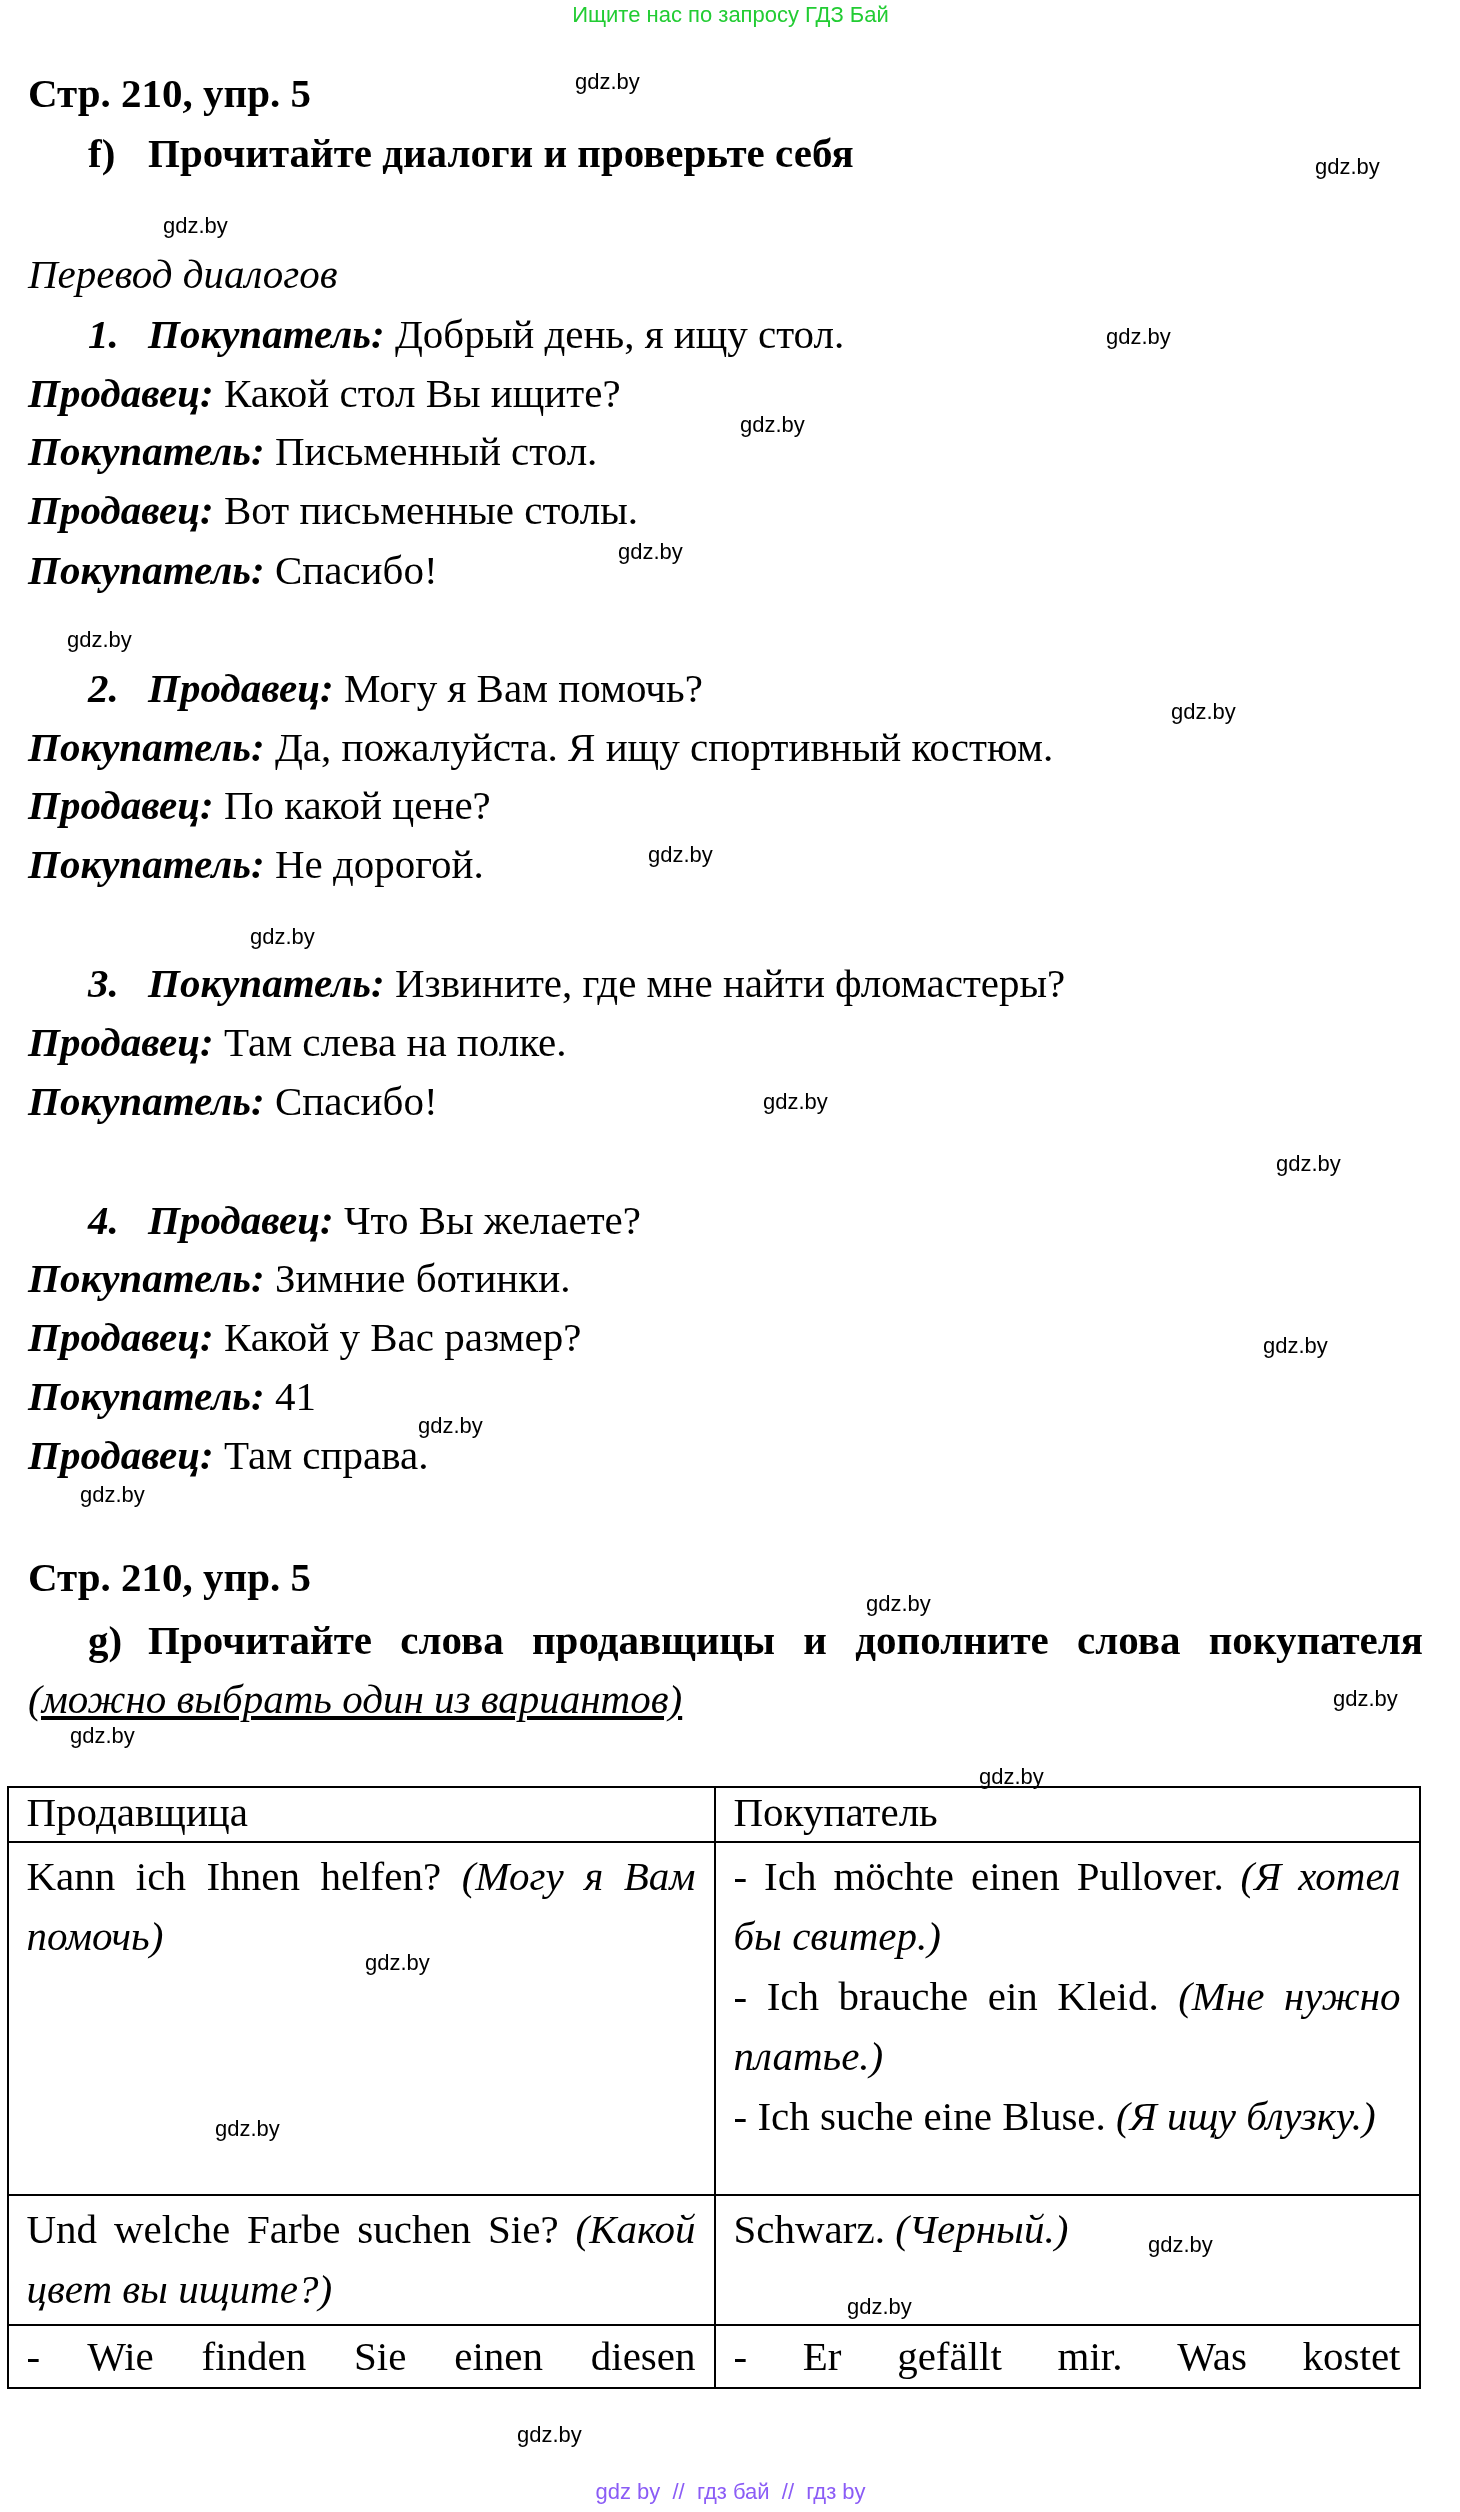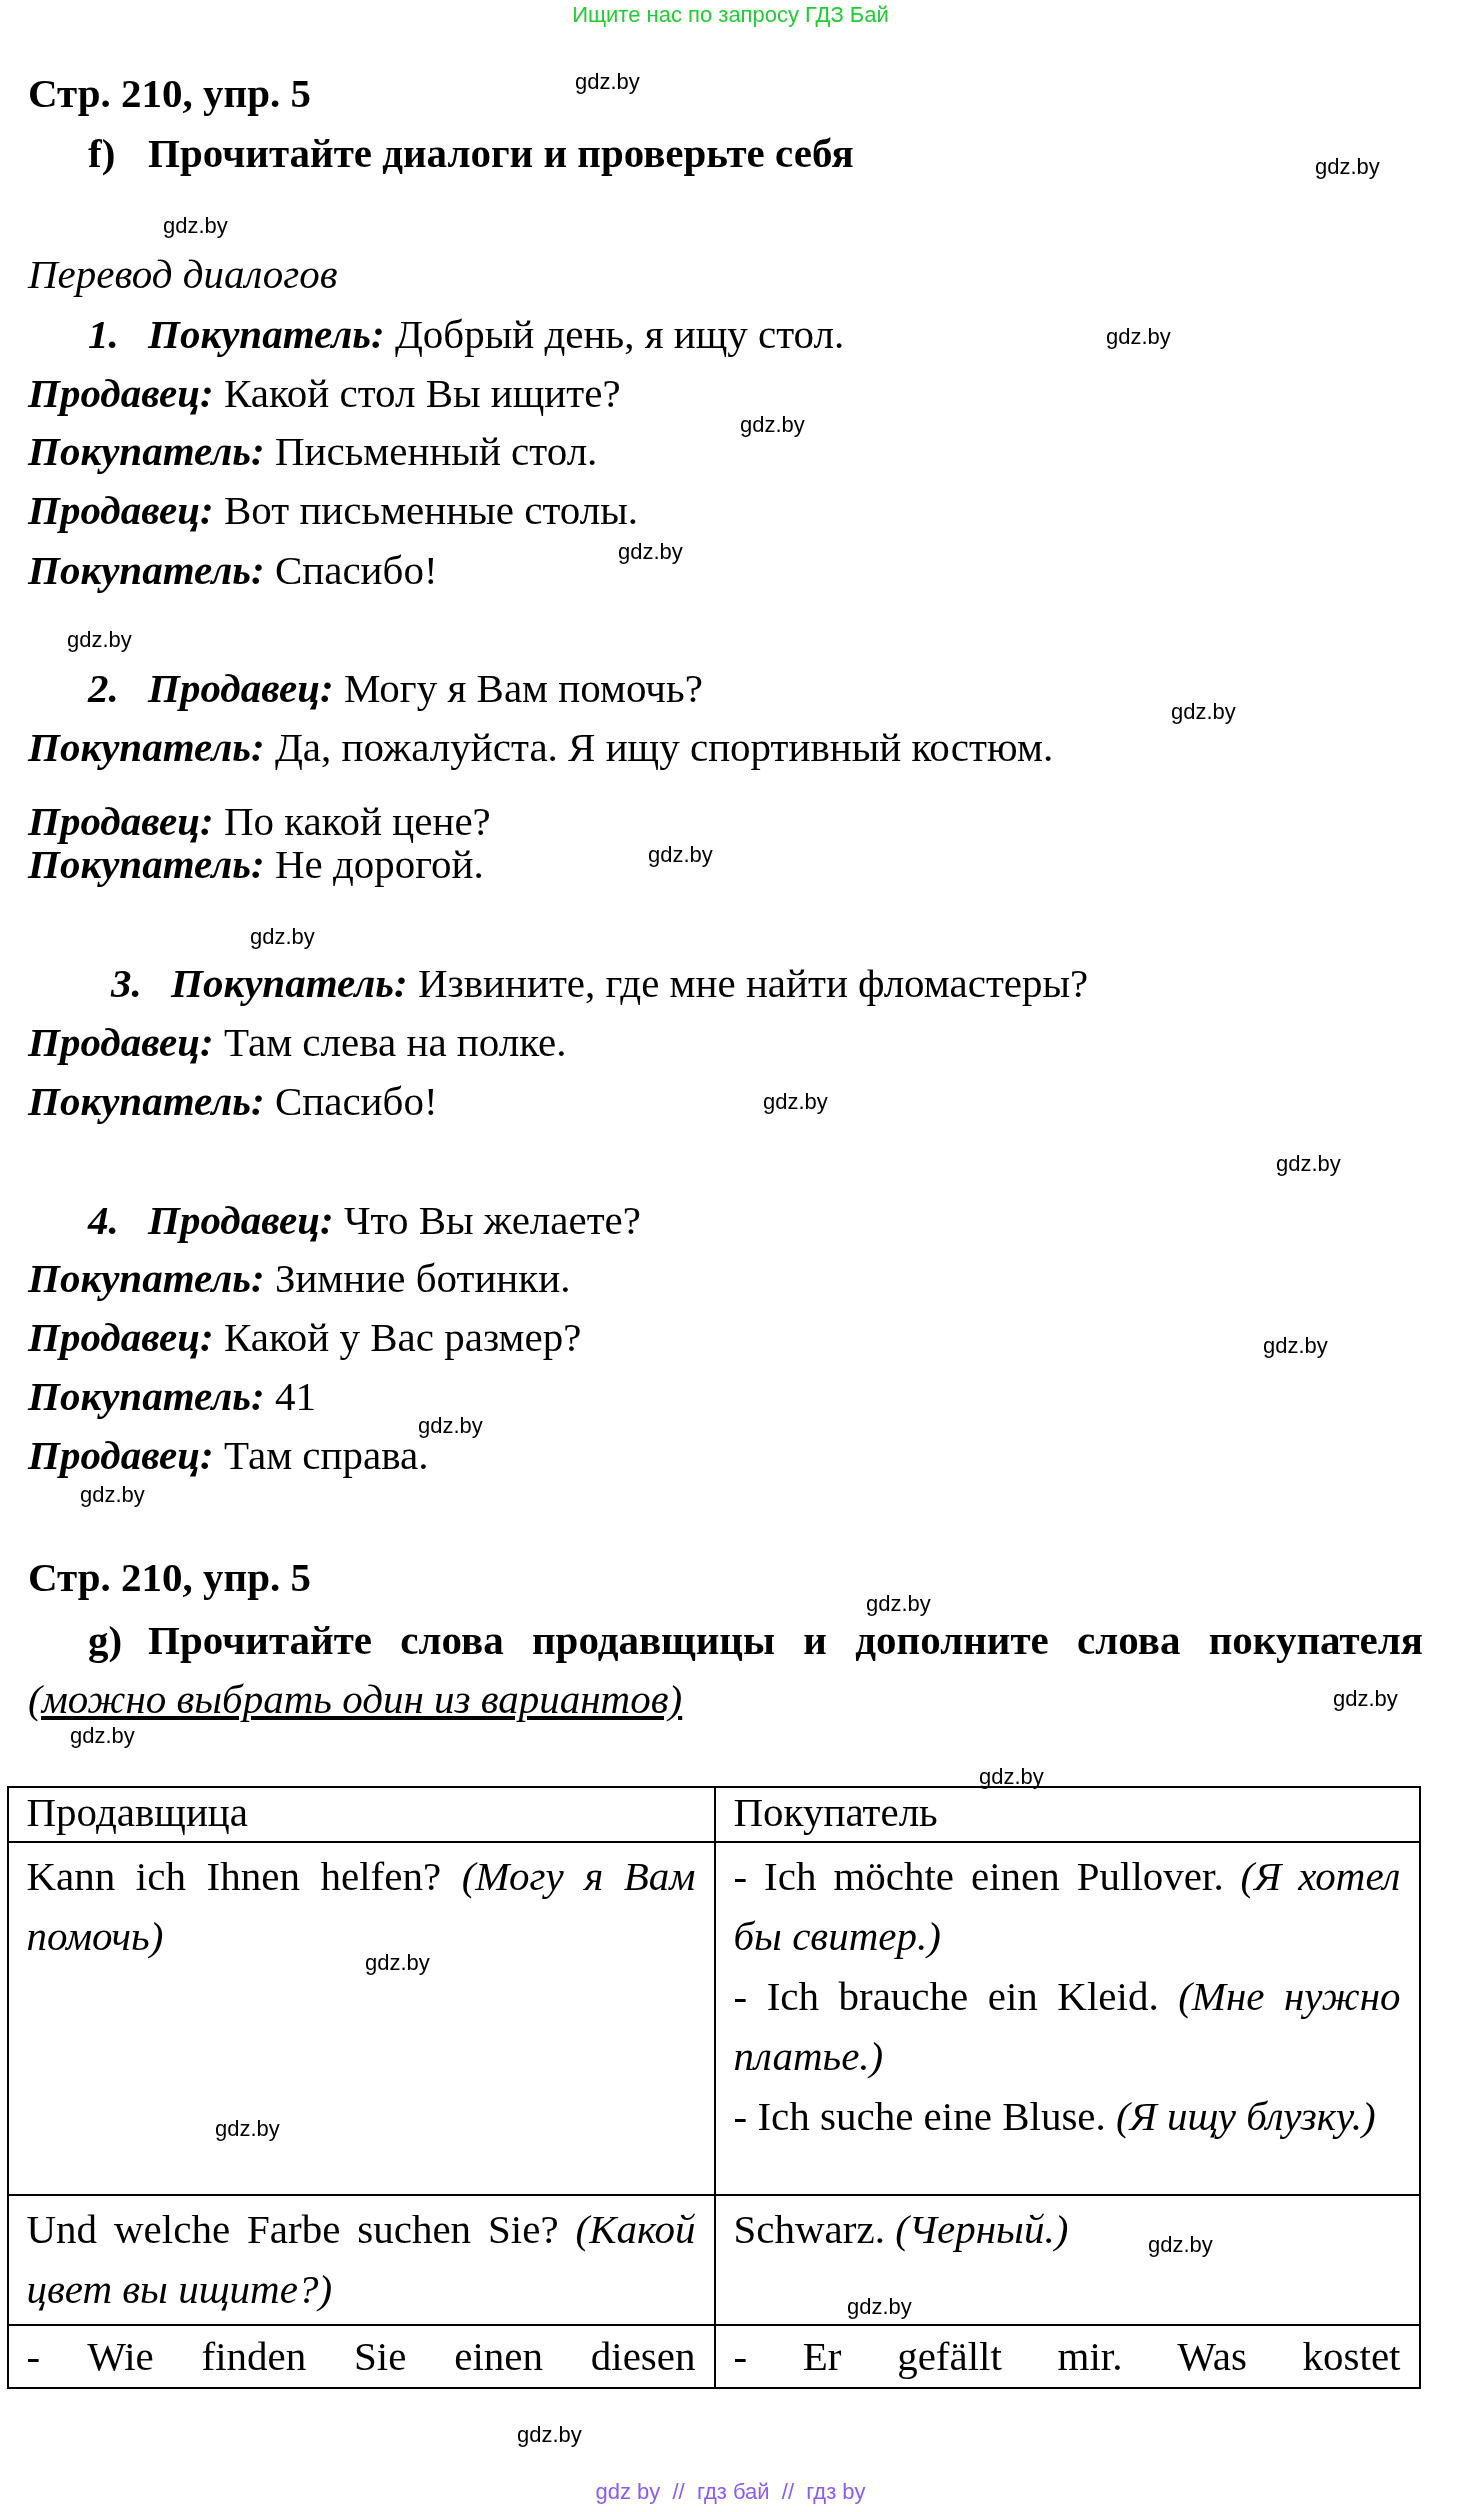--- a/index.html
+++ b/index.html
@@ -141,28 +141,28 @@
 <div class="abs line" style="left:28px; top:546px;">
   <span class="spk">Покупатель:</span> <span>Спасибо!</span>
 </div>
 
 <div class="abs line" style="left:88px; top:664px;">
   <span class="num">2.</span><span class="spk">Продавец:</span> <span>Могу я Вам помочь?</span>
 </div>
 <div class="abs line" style="left:28px; top:723px;">
   <span class="spk">Покупатель:</span> <span>Да, пожалуйста. Я ищу спортивный костюм.</span>
 </div>
-<div class="abs line" style="left:28px; top:797px;">
+<div class="abs line" style="left:28px; top:781px;">
   <span class="spk">Продавец:</span> <span>По какой цене?</span>
 </div>
 <div class="abs line" style="left:28px; top:840px;">
   <span class="spk">Покупатель:</span> <span>Не дорогой.</span>
 </div>
 
-<div class="abs line" style="left:88px; top:959px;margin-left:23px;">
+<div class="abs line" style="left:88px; top:959px;">
   <span class="num">3.</span><span class="spk">Покупатель:</span> <span>Извините, где мне найти фломастеры?</span>
 </div>
 <div class="abs line" style="left:28px; top:1018px;">
   <span class="spk">Продавец:</span> <span>Там слева на полке.</span>
 </div>
 <div class="abs line" style="left:28px; top:1077px;">
   <span class="spk">Покупатель:</span> <span>Спасибо!</span>
 </div>
 
 <div class="abs line" style="left:88px; top:1196px;">

